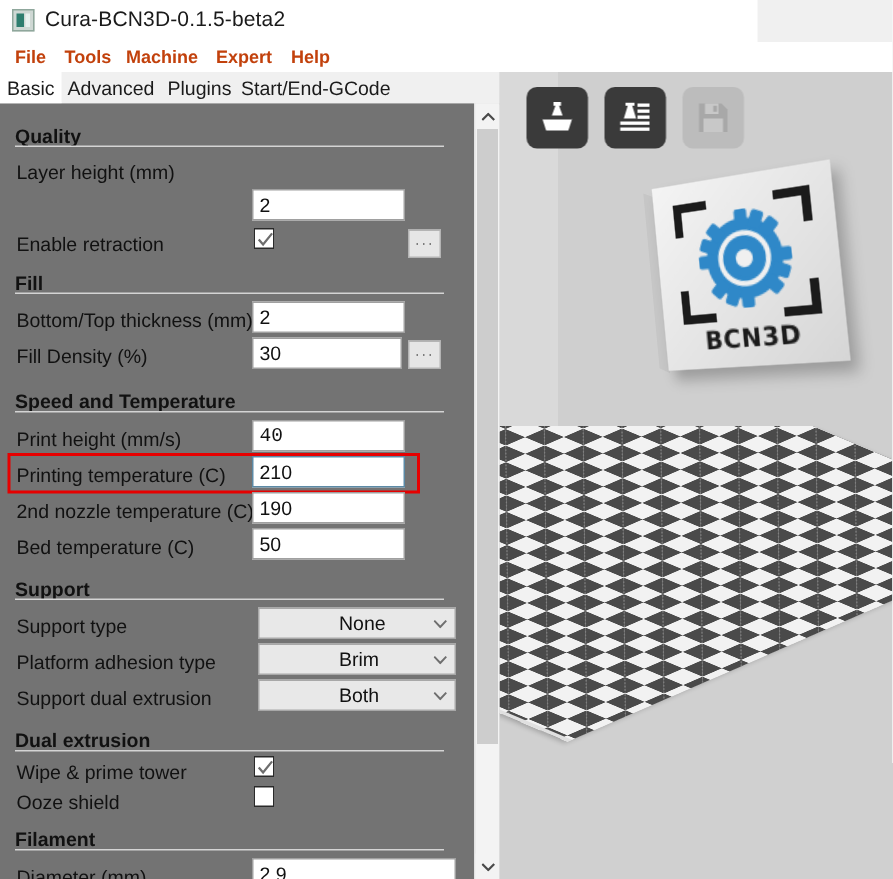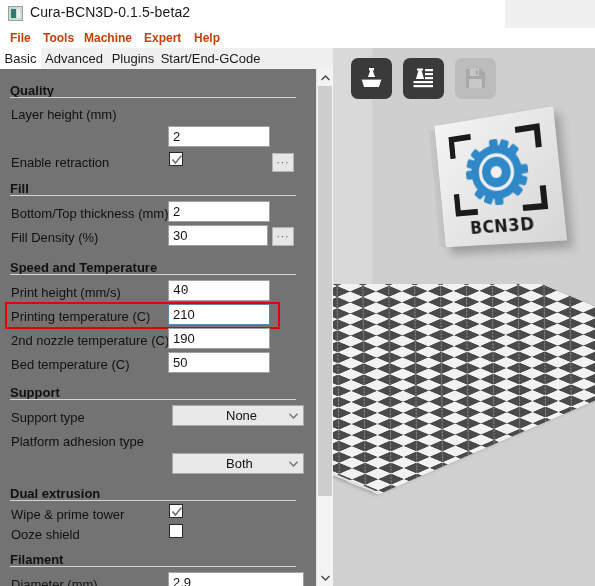--- a/index.html
+++ b/index.html
@@ -171,21 +171,28 @@
 
     <div class="row-label" style="left:11px;top:341px">Support type</div>
     <div class="combo" style="left:172px;top:336px;width:132px">
       <span class="cval">None</span>
       <svg class="carrow" viewBox="0 0 9 6">
           <path d="M0.5 0.8 L4.5 5 L8.5 0.8" stroke="#6f6f6f" stroke-width="1.3" fill="none"></path>
         </svg>
     </div>
 
     <div class="row-label" style="left:11px;top:365px">Platform adhesion type</div>
-
+    <div class="combo" style="left:172px;top:360px;width:132px">
+      <span class="cval">Brim</span>
+      <svg class="carrow" viewBox="0 0 9 6">
+          <path d="M0.5 0.8 L4.5 5 L8.5 0.8" stroke="#6f6f6f" stroke-width="1.3" fill="none"></path>
+        </svg>
+    </div>
+
+    <div class="row-label" style="left:11px;top:389px">Support dual extrusion</div>
     <div class="combo" style="left:172px;top:384px;width:132px">
       <span class="cval">Both</span>
       <svg class="carrow" viewBox="0 0 9 6">
           <path d="M0.5 0.8 L4.5 5 L8.5 0.8" stroke="#6f6f6f" stroke-width="1.3" fill="none"></path>
         </svg>
     </div>
 
     <div class="group-title" style="left:10px;top:417px">Dual extrusion</div>
     <div class="group-rule" style="left:10px;top:431px;width:286px"></div>
 

